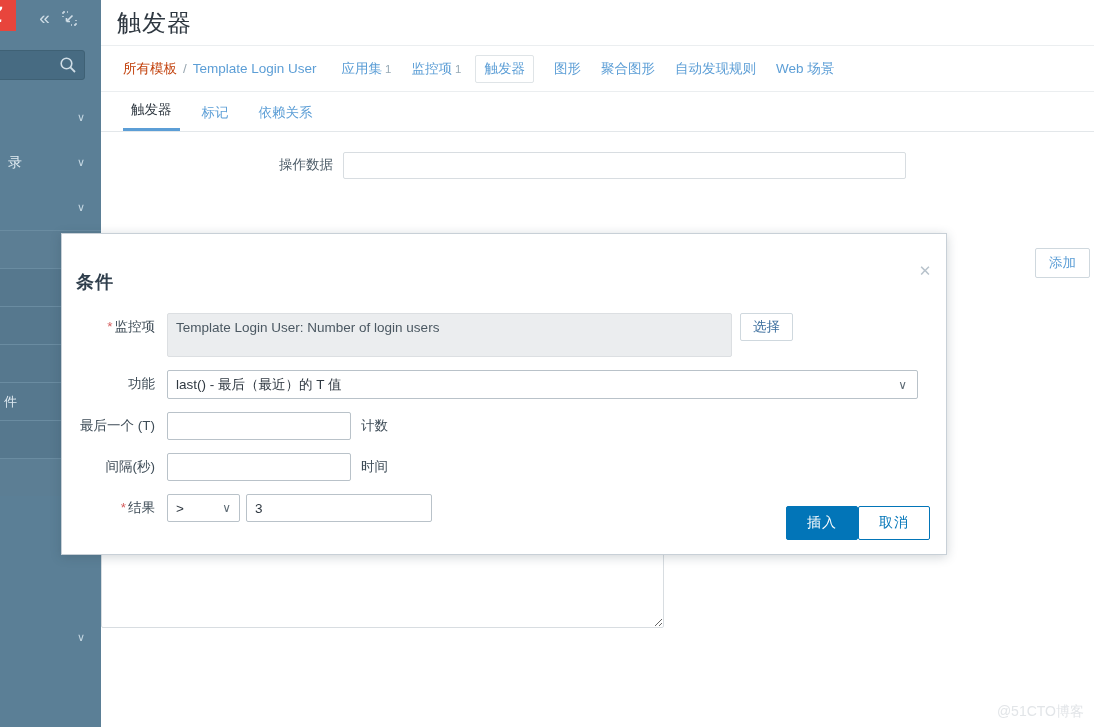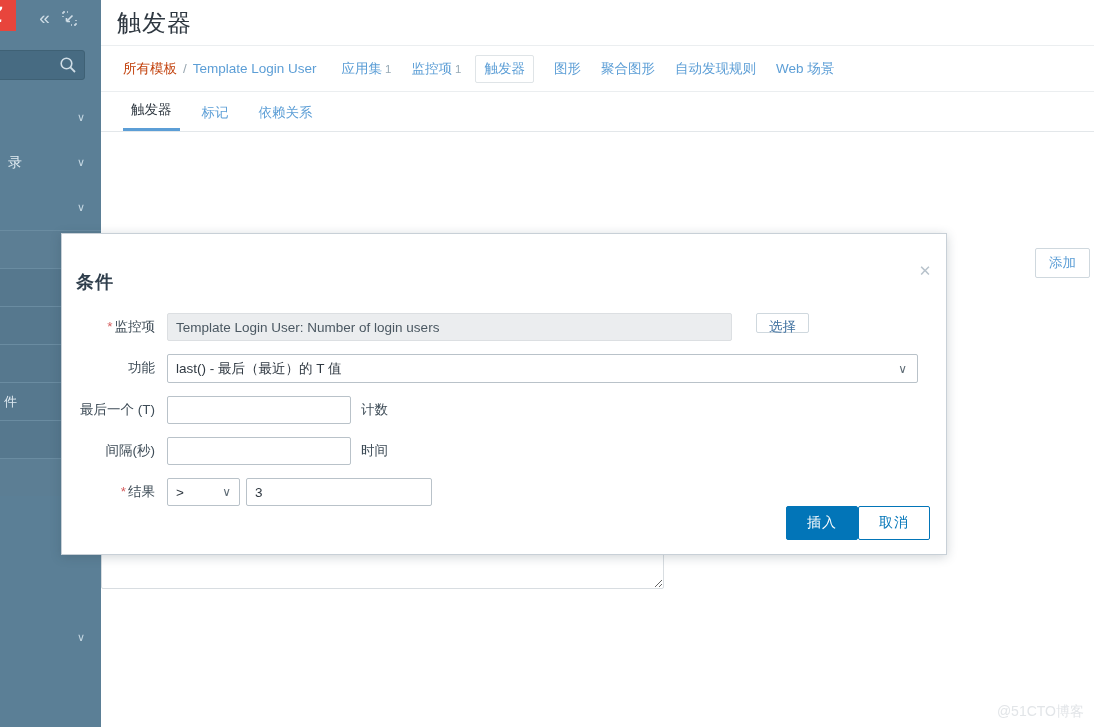--- a/index.html
+++ b/index.html
@@ -321,35 +321,35 @@
     text-align: right;
     padding-right: 12px;
     font-size: 13.5px;
     color: #3e4c57;
     line-height: 27px;
     white-space: nowrap;
   }
   .mlabel .req { color: #d45c5c; margin-right: 2px; }
   .m-readonly {
     width: 565px;
-    height: 28px;
+    height: 44px;
     background: #ebedef;
     border: 1px solid #dcdfe2;
     border-radius: 2px;
     padding: 0 8px;
     font-size: 13.5px;
     color: #4b5862;
     line-height: 27px;
     overflow: hidden;
     white-space: nowrap;
   }
   .m-btn-select {
-    margin-left: 24px;
+    margin-left: 8px;
     padding: 5px 12px;
-    height: 20px;
+    height: 28px;
     border: 1px solid #cfd8de;
     border-radius: 2px;
     background: #ffffff;
     color: #3d6f9e;
     font-size: 13.5px;
     cursor: pointer;
     line-height: 16px;
   }
   .m-select-wide {
     width: 751px;
@@ -563,20 +563,24 @@
   </div>
 
   <div class="sub-tabs">
     <div class="sub-tab active">触发器</div>
     <div class="sub-tab">标记</div>
     <div class="sub-tab">依赖关系</div>
   </div>
 
   <div class="form">
 
+    <div class="frow">
+      <div class="flabel">操作数据</div>
+      <input class="finput" value="" style="">
+    </div>
 
     <button class="btn-add">添加</button>
 
     <div class="seg-group">
       <div class="seg on">未分类</div>
       <div class="seg">信息  警告  一般严重  严重  灾难</div>
     </div>
 
     <div style="height:270px"></div>
 

